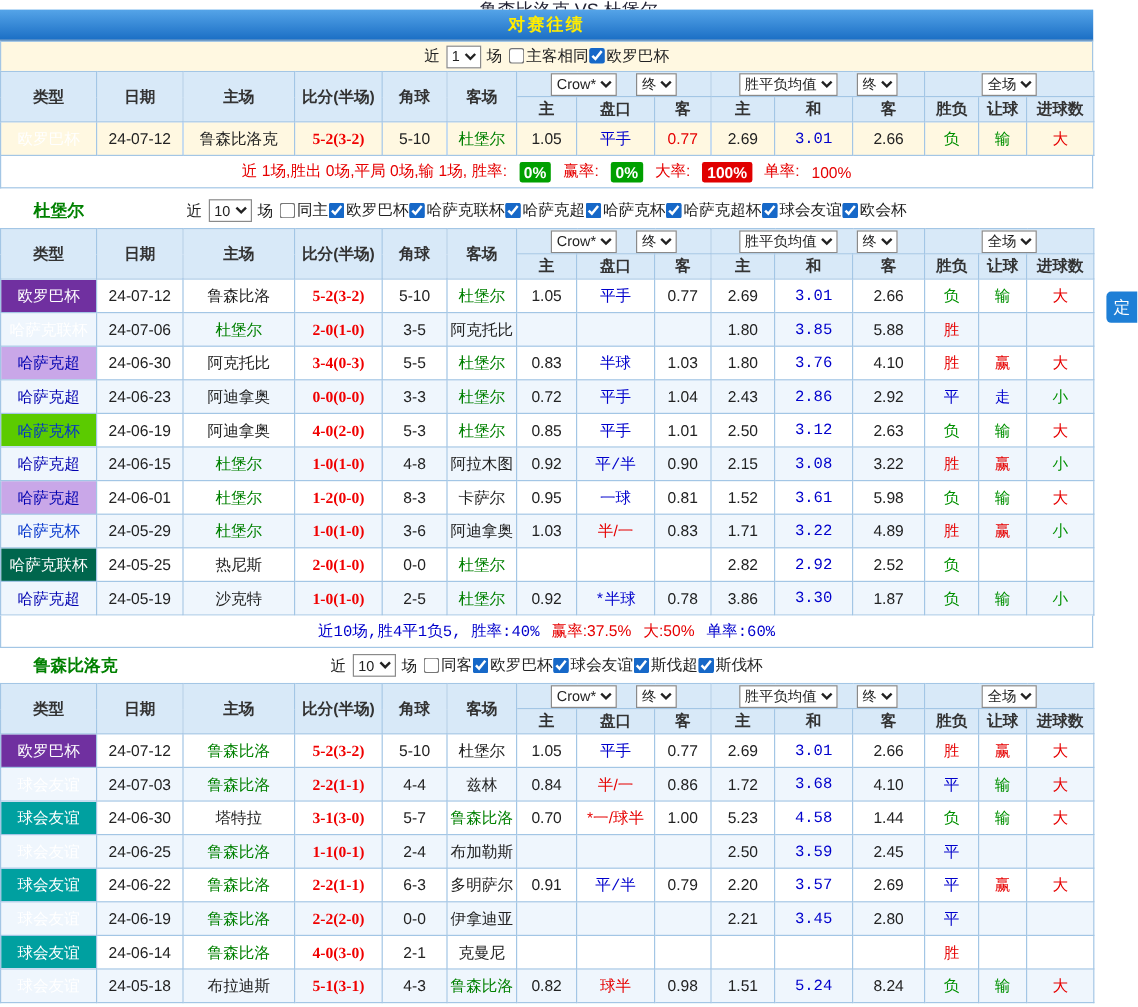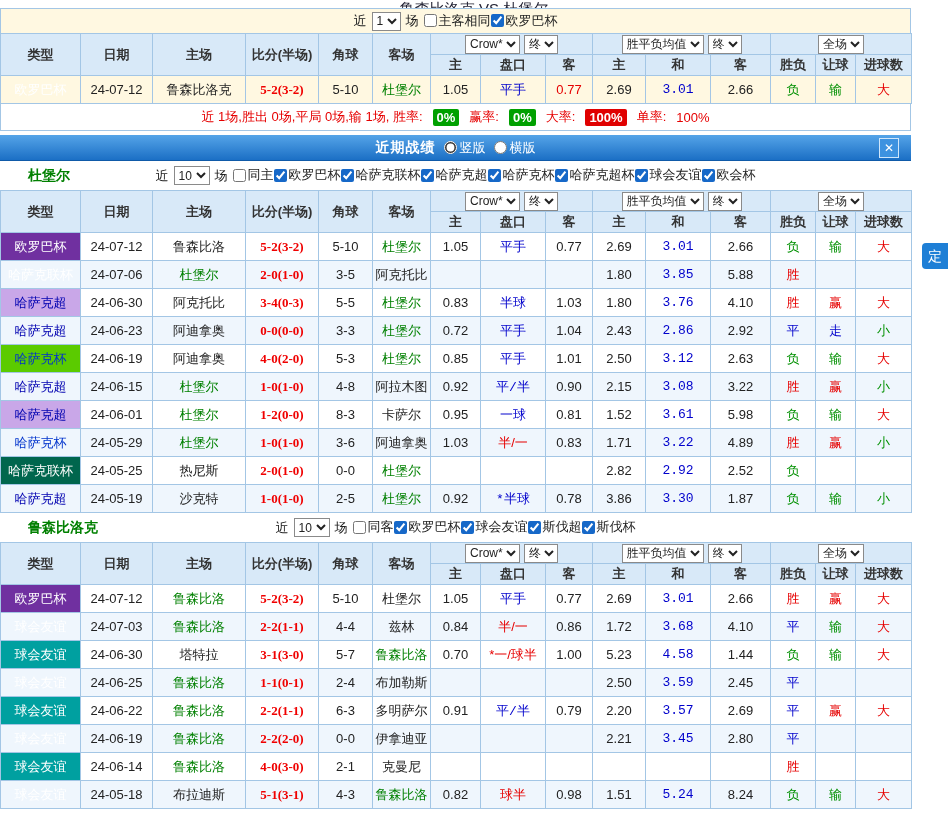--- a/index.html
+++ b/index.html
@@ -20,21 +20,21 @@
   .filter{height:25px;display:flex;align-items:center;justify-content:center;font-size:13px;gap:5px;position:relative;color:#222;}
   .filter.cream{background:#fff8e1;border:1px solid #a3c6e5;border-bottom:none;}
   .filter.team-row{height:29px;background:#fff;}
   .team-name{position:absolute;left:28px;top:50%;transform:translateY(-50%);color:#008000;font-weight:bold;font-size:14px;}
   .chk{display:inline-flex;align-items:center;gap:2px;cursor:pointer;}
   .chk input{accent-color:#1668c8;}
   select{font-size:12px;height:19px;border:1px solid #8a8a8a;background:#fff;color:#222;}
   table{border-collapse:collapse;table-layout:fixed;width:911px;font-size:13px;border-radius:10px;}
   th,td{border:1px solid #a3c6e5;text-align:center;padding:0 1px;overflow:hidden;white-space:nowrap;}
   thead th{background:#d8e9f8;color:#333;font-weight:bold;height:21px;}
-  thead .sel-group select{margin:0 2px;}
+  thead .sel-group select{margin:0 8px;}
   tbody td{height:28px;background:#fff;color:#222;}
   tr.alt td{background:#eff6fd;}
   .h2h-table tbody td{background:#fff8e1;}
   td.score{color:#f00000;font-weight:bold;font-family:Liberation Serif, serif;}
   td.team{color:#008000;}
   td.red,.red{color:#e60000;}
   td.green,.green{color:#009000;}
   td.blue,.blue{color:#0000cc;font-family:Liberation Mono, monospace;}
   td.lg{color:#fff;}
   td.lg-euro{background:#7030a0;color:#fff;}
@@ -58,20 +58,23 @@
 <body>
 
 <div class="page">
 
   <div class="topclip">
     <span>鲁森比洛克 VS 杜堡尔</span>
   </div>
 
   <div class="content">
 
+    <div class="bar">
+      <span class="yellow-title">对赛往绩</span>
+    </div>
 
     <div class="filter cream">
       <span>近</span>
       <select><option>1</option></select>
       <span>场</span>
       <span class="checks"><label class="chk">
             <input type="checkbox" style="">
             <span>主客相同</span>
           </label><label class="chk">
             <input type="checkbox" checked="" style="">
@@ -147,32 +150,20 @@
         <span class="badge badge-green">0%</span>
         <span class="red"> 赢率: </span>
         <span class="badge badge-green">0%</span>
         <span class="red"> 大率: </span>
         <span class="badge badge-red">100%</span>
         <span class="red"> 单率: </span>
         <span class="red">100%</span>
       </div>
 
     <div class="recent-block">
-      <div class="bar">
-        <span class="white-title">近期战绩</span>
-        <label class="radio-label">
-          <input type="radio" name="layout" id="r-vert" checked="" style="">
-          <span>竖版</span>
-        </label>
-        <label class="radio-label">
-          <input type="radio" name="layout" id="r-horz" style="">
-          <span>横版</span>
-        </label>
-        <span class="close-btn">✕</span>
-      </div>
 
       <div class="filter team-row">
         <span class="team-name">杜堡尔</span>
         <span>近</span>
         <select><option>10</option></select>
         <span>场</span>
         <span class="checks"><label class="chk">
               <input type="checkbox" style="">
               <span>同主</span>
             </label><label class="chk">
@@ -408,20 +399,26 @@
               <td>3.86</td>
               <td class="blue">3.30</td>
               <td>1.87</td>
               <td class="green">负</td>
               <td class="green">输</td>
               <td class="green">小</td>
             </tr>
           </tbody>
       </table>
 
+      <div class="summary">
+          <span class="blue">近10场,胜4平1负5, 胜率:40% </span>
+          <span class="red">赢率:37.5% </span>
+          <span class="red">大:50% </span>
+          <span class="blue">单率:60%</span>
+        </div>
 
       <div class="filter team-row">
         <span class="team-name">鲁森比洛克</span>
         <span>近</span>
         <select><option>10</option></select>
         <span>场</span>
         <span class="checks"><label class="chk">
               <input type="checkbox" style="">
               <span>同客</span>
             </label><label class="chk">

